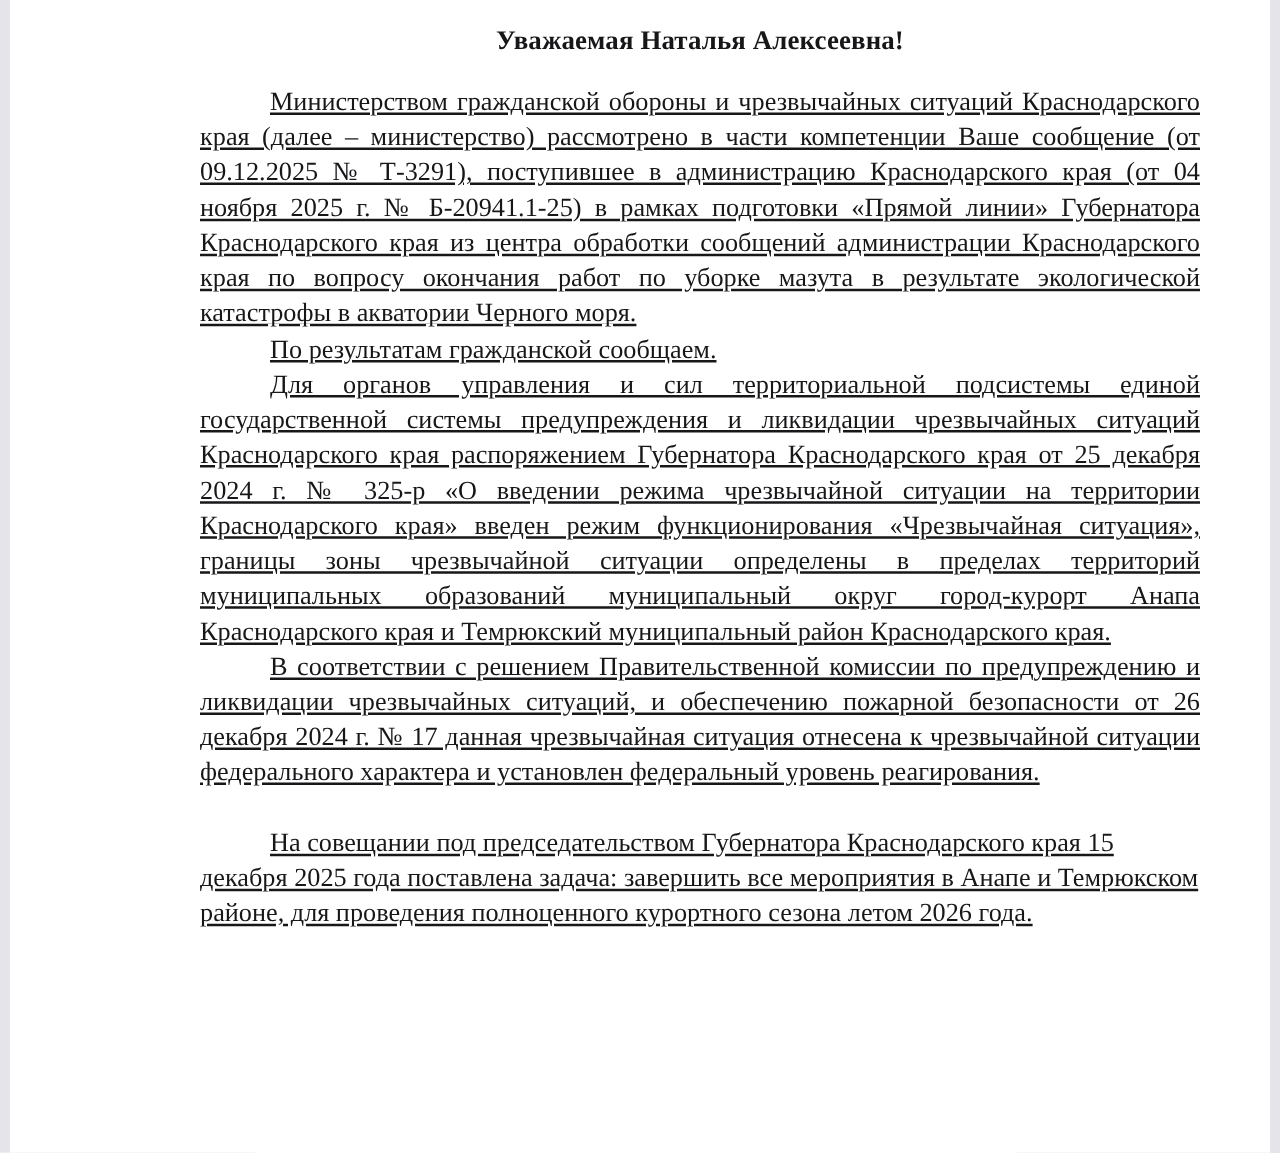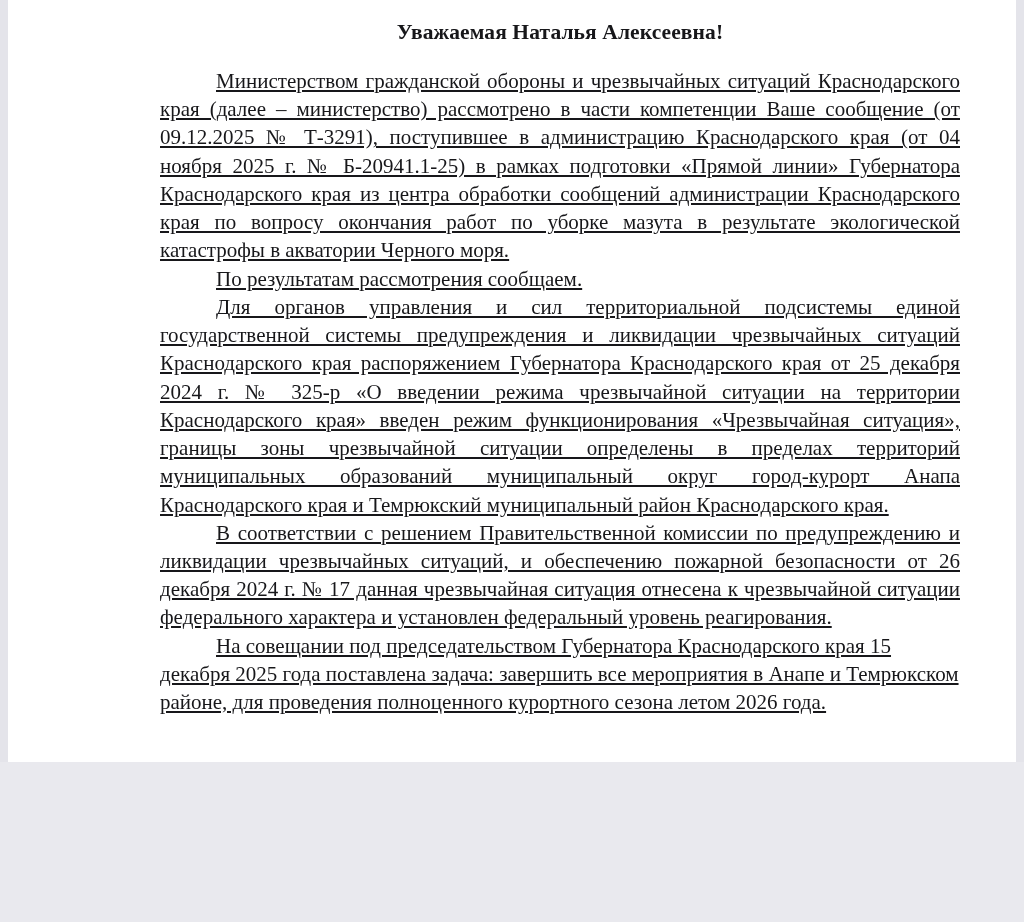--- a/index.html
+++ b/index.html
@@ -9,21 +9,21 @@
   }
   body {
     width: 1024px;
     height: 922px;
     overflow: hidden;
     font-family: "Liberation Serif", serif;
   }
   #page {
     position: relative;
     width: 1024px;
-    height: 762px;
+    height: 922px;
     background: #ffffff;
     box-sizing: border-box;
     padding-left: 32px;
   }
   
   #page::before,
   #page::after {
     content: "";
     position: absolute;
     top: 0;
@@ -55,33 +55,33 @@
     text-align: justify;
     text-justify: inter-word;
     font-size: 21px;
     line-height: 1.345;
     margin: 0;
     text-indent: 56px;
     hyphens: none;
     text-decoration: underline;
   }
   .para + .para { margin-top: 0px; }
-  .para:last-child { text-align: left; }
+  .para:last-child { text-align: left; margin-top: 28px; }
 </style>
 </head>
 <body>
 
 <div id="page">
   <div id="doc-body">
 
     <p class="doc-title">Уважаемая Наталья Алексеевна!</p>
 
     <p class="para">Министерством гражданской обороны и чрезвычайных ситуаций Краснодарского края (далее – министерство) рассмотрено в части компетенции Ваше сообщение (от 09.12.2025 № Т-3291), поступившее в администрацию Краснодарского края (от 04 ноября 2025 г. № Б-20941.1-25) в рамках подготовки «Прямой линии» Губернатора Краснодарского края из центра обработки сообщений администрации Краснодарского края по вопросу окончания работ по уборке мазута в результате экологической катастрофы в акватории Черного моря.</p>
 
-    <p class="para">По результатам рассмотрения сообщаем.</p>
+    <p class="para">По результатам гражданской сообщаем.</p>
 
     <p class="para">Для органов управления и сил территориальной подсистемы единой государственной системы предупреждения и ликвидации чрезвычайных ситуаций Краснодарского края распоряжением Губернатора Краснодарского края от 25 декабря 2024 г. № 325-р «О введении режима чрезвычайной ситуации на территории Краснодарского края» введен режим функционирования «Чрезвычайная ситуация», границы зоны чрезвычайной ситуации определены в пределах территорий муниципальных образований муниципальный округ город-курорт Анапа Краснодарского края и Темрюкский муниципальный район Краснодарского края.</p>
 
     <p class="para">В соответствии с решением Правительственной комиссии по предупреждению и ликвидации чрезвычайных ситуаций, и обеспечению пожарной безопасности от 26 декабря 2024 г. № 17 данная чрезвычайная ситуация отнесена к чрезвычайной ситуации федерального характера и установлен федеральный уровень реагирования.</p>
 
     <p class="para">На совещании под председательством Губернатора Краснодарского края 15 декабря 2025 года поставлена задача: завершить все мероприятия в Анапе и Темрюкском районе, для проведения полноценного курортного сезона летом 2026 года.</p>
 
   </div>
 </div>
 

